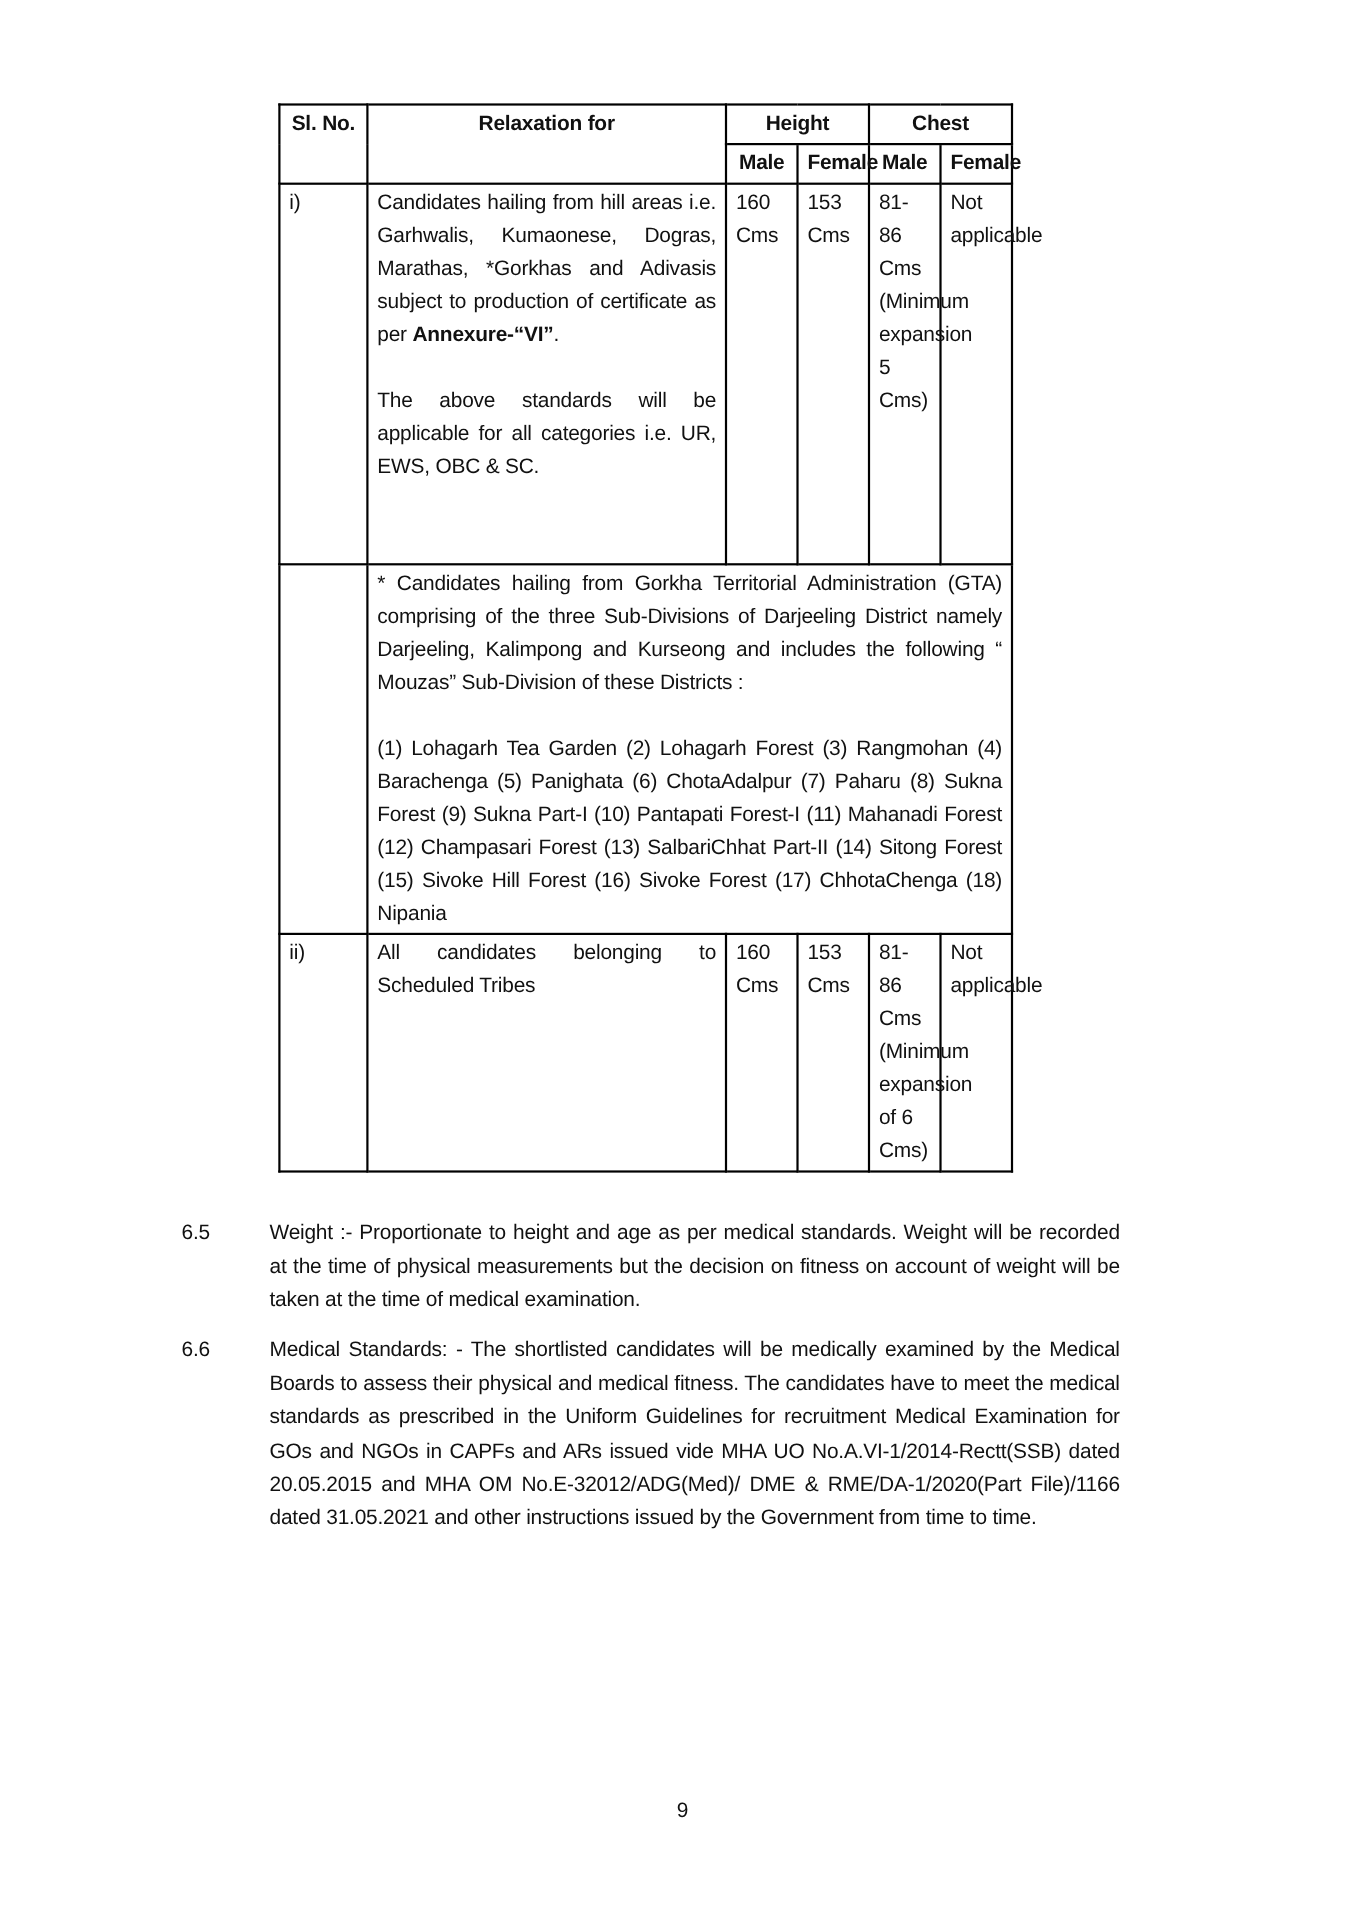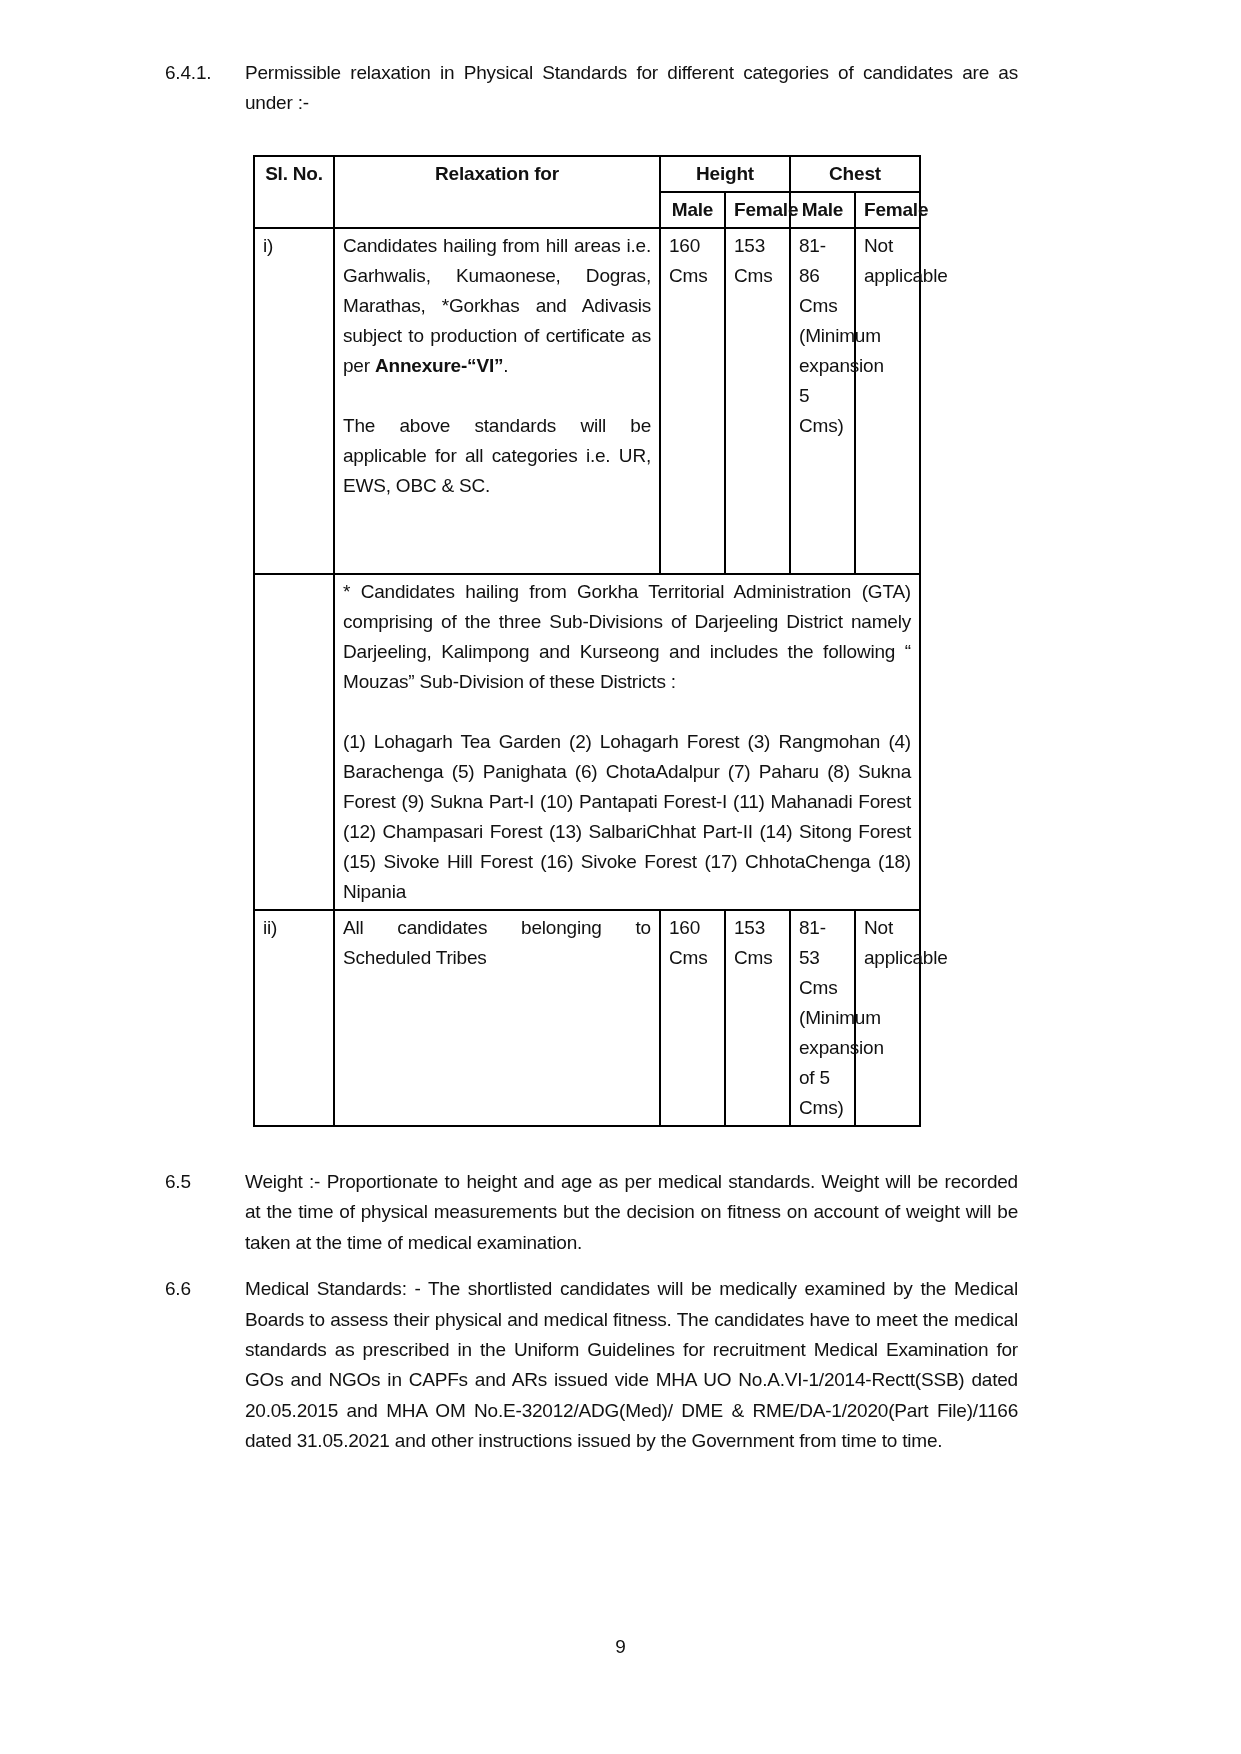--- a/index.html
+++ b/index.html
@@ -110,24 +110,20 @@
     bottom: 92px;
     text-align: center;
     font-size: 19px;
   }
 </style>
 </head>
 <body>
 
 <div class="content">
 
-  <div class="section">
-    <div class="sec-num">6.4.1.</div>
-    <p class="sec-text">Permissible relaxation in Physical Standards for different categories of candidates are as under :-</p>
-  </div>
 
   <div class="doc-table-wrap">
     <table class="doc-table">
       <thead>
         <tr>
           <th class="col-sl" rowspan="2">Sl. No.</th>
           <th class="col-relax" rowspan="2">Relaxation for</th>
           <th colspan="2">Height</th>
           <th colspan="2">Chest</th>
         </tr>
@@ -155,21 +151,21 @@
           <td class="note-cell" colspan="5">
             <div>* Candidates hailing from Gorkha Territorial Administration (GTA) comprising of the three Sub-Divisions of Darjeeling District namely Darjeeling, Kalimpong and Kurseong and includes the following “ Mouzas” Sub-Division of these Districts :</div>
             <div class="note-para2">(1) Lohagarh Tea Garden (2) Lohagarh Forest (3) Rangmohan (4) Barachenga (5) Panighata (6) ChotaAdalpur (7) Paharu (8) Sukna Forest (9) Sukna Part-I (10) Pantapati Forest-I (11) Mahanadi Forest (12) Champasari Forest (13) SalbariChhat Part-II (14) Sitong Forest (15) Sivoke Hill Forest (16) Sivoke Forest (17) ChhotaChenga (18) Nipania</div>
           </td>
         </tr>
         <tr class="row-ii">
           <td class="sl-cell">ii)</td>
           <td class="relax-cell">All candidates belonging to Scheduled Tribes</td>
           <td class="num-cell">160 Cms</td>
           <td class="num-cell">153 Cms</td>
-          <td class="num-cell">81-53 Cms (Minimum expansion of 5 Cms)</td>
+          <td class="num-cell">81-86 Cms (Minimum expansion of 6 Cms)</td>
           <td class="num-cell">Not applicable</td>
         </tr>
       </tbody>
     </table>
   </div>
 
   <div class="section section-65">
     <div class="sec-num">6.5</div>
     <p class="sec-text"><strong>Weight</strong><span> :- Proportionate to height and age as per medical standards.  Weight will be recorded at the time of physical measurements but the decision on fitness on account of weight will be taken at the time of medical examination.</span></p>
   </div>

